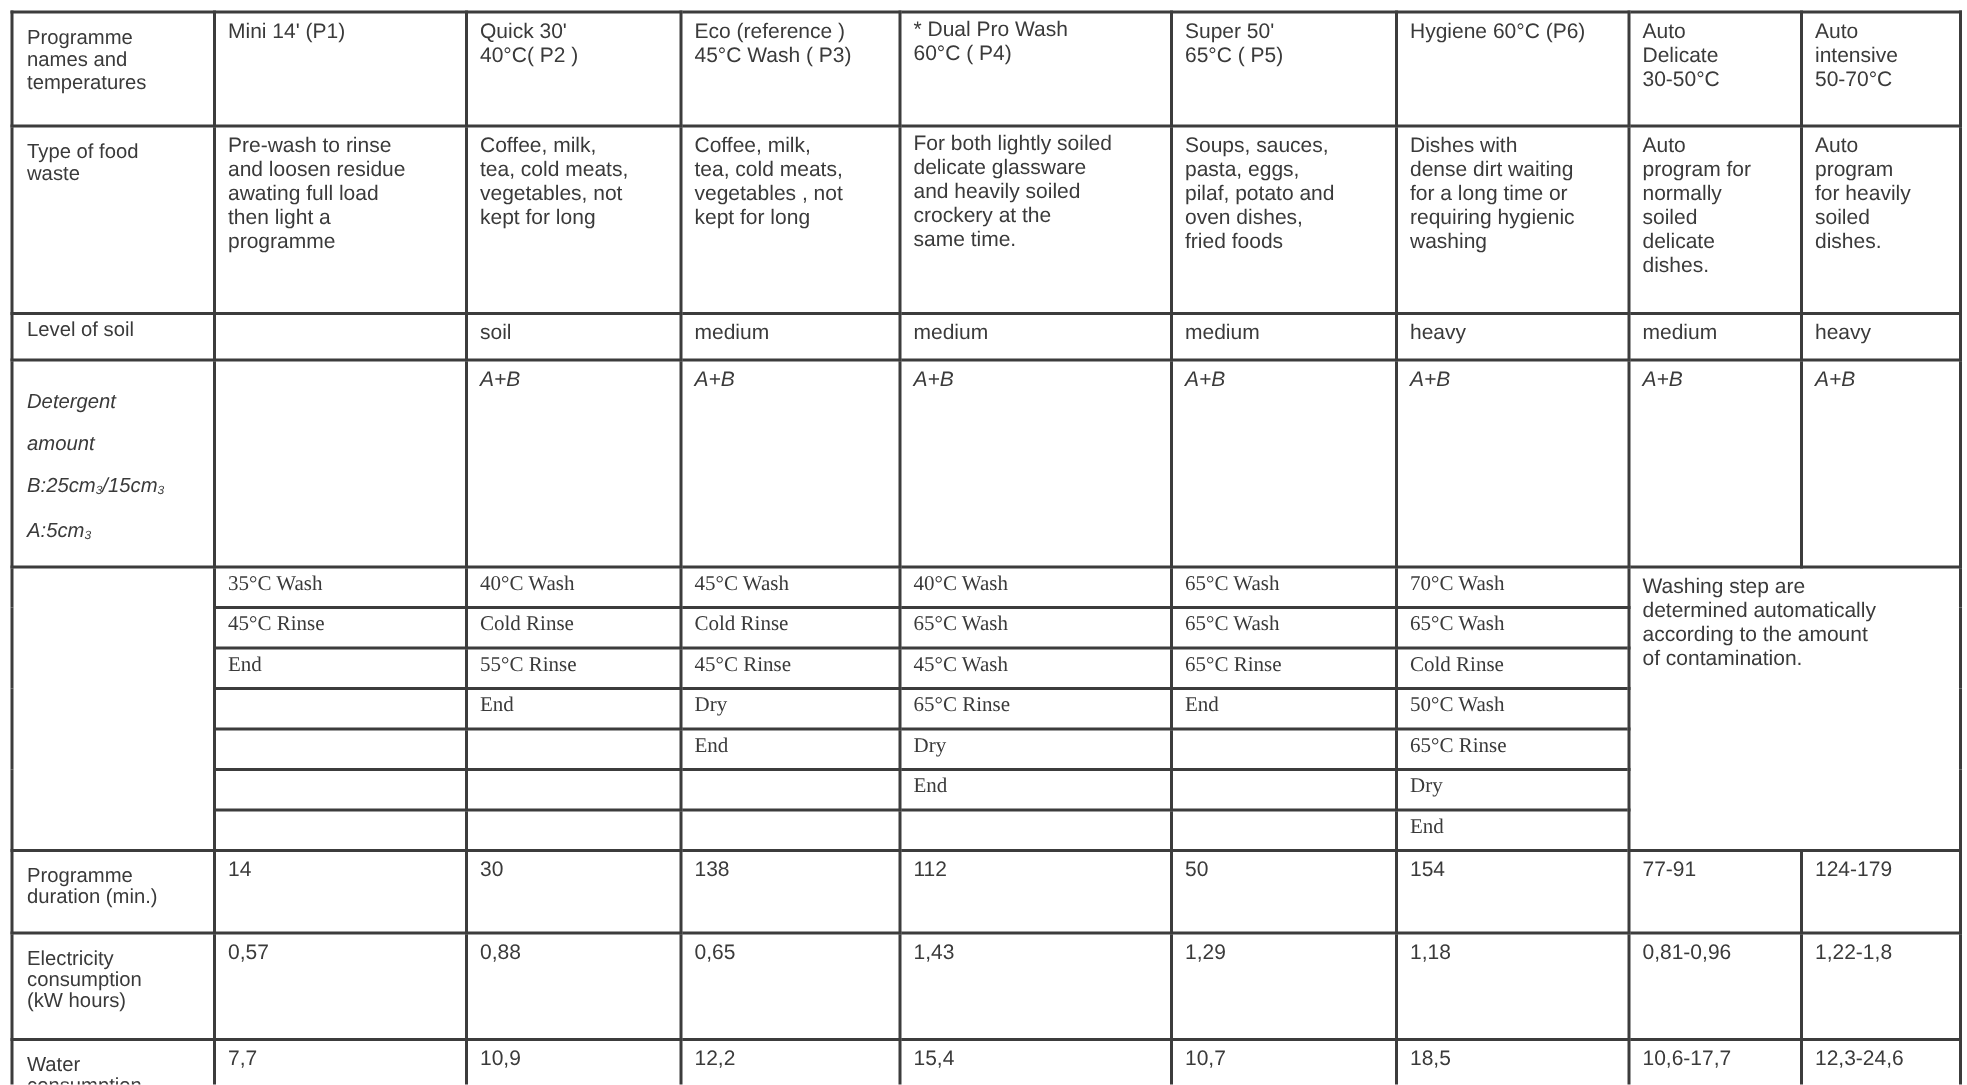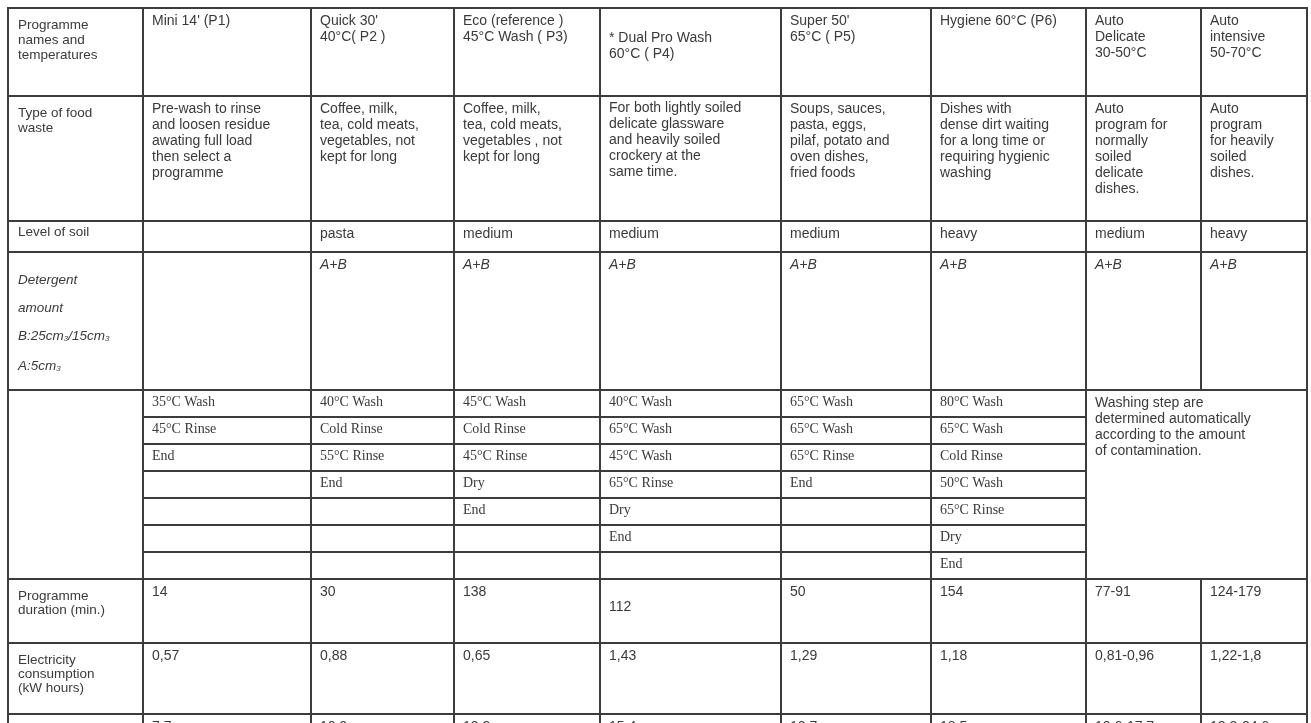--- a/index.html
+++ b/index.html
@@ -60,40 +60,40 @@
   <tbody>
         <tr class="r-head">
     <td class="lbl hdr-lbl">Programme
 names and
 temperatures</td>
     <td class="hdr">Mini 14'  (P1)</td>
     <td class="hdr">Quick 30'
 40°C( P2 )</td>
     <td class="hdr">Eco (reference )
 45°C Wash ( P3)</td>
-    <td class="hdr" style="padding-top:20px">* Dual Pro Wash
+    <td class="hdr" style="padding-top:2px">* Dual Pro Wash
 60°C ( P4)</td>
     <td class="hdr">Super 50'
 65°C ( P5)</td>
     <td class="hdr">Hygiene 60°C (P6)</td>
     <td class="hdr">Auto
 Delicate
 30-50°C</td>
     <td class="hdr">Auto
 intensive
 50-70°C</td>
   </tr>
 
   <tr class="r-food">
     <td class="lbl hdr-lbl">Type of food
 waste</td>
     <td class="food">Pre-wash to rinse
 and loosen residue
 awating full load
-then select a
+then light a
 programme</td>
     <td class="food">Coffee, milk,
 tea, cold meats,
 vegetables, not
 kept for long</td>
     <td class="food">Coffee, milk,
 tea, cold meats,
 vegetables , not
 kept for long</td>
     <td class="food" style="padding-top:2px">For both lightly soiled
@@ -120,21 +120,21 @@
     <td class="food">Auto
 program
 for heavily
 soiled
 dishes.</td>
   </tr>
 
   <tr class="r-soil">
     <td class="lbl single">Level of soil</td>
     <td class="single"></td>
-    <td class="single">pasta</td>
+    <td class="single">soil</td>
     <td class="single">medium</td>
     <td class="single">medium</td>
     <td class="single">medium</td>
     <td class="single">heavy</td>
     <td class="single">medium</td>
     <td class="single">heavy</td>
   </tr>
 
   <tr class="r-det">
     <td class="lbl" style="padding-top:6px">
@@ -153,21 +153,21 @@
     <td class="single">A+B</td>
   </tr>
 
   <tr>
     <td rowspan="7" class="lbl"></td>
     <td class="step">35°C Wash</td>
     <td class="step">40°C Wash</td>
     <td class="step">45°C Wash</td>
     <td class="step" style="padding-top:3px">40°C Wash</td>
     <td class="step">65°C Wash</td>
-    <td class="step">80°C Wash</td>
+    <td class="step">70°C Wash</td>
     <td rowspan="7" colspan="2" class="auto-note">Washing step are
 determined automatically
 according to the amount
 of contamination.</td>
   </tr>
   <tr>
     <td class="step">45°C  Rinse</td>
     <td class="step">Cold Rinse</td>
     <td class="step">Cold Rinse</td>
     <td class="step" style="padding-top:3px">65°C Wash</td>
@@ -214,21 +214,21 @@
     <td class="step"></td>
     <td class="step">End</td>
   </tr>
 
   <tr class="r-dur">
     <td class="lbl" style="padding-top:9px">Programme
 duration (min.)</td>
     <td class="num">14</td>
     <td class="num">30</td>
     <td class="num">138</td>
-    <td class="num" style="padding-top:18px">112</td>
+    <td class="num" style="padding-top:3px">112</td>
     <td class="num">50</td>
     <td class="num">154</td>
     <td class="num">77-91</td>
     <td class="num">124-179</td>
   </tr>
 
   <tr class="r-elec">
     <td class="lbl" style="padding-top:9px">Electricity
 consumption
 (kW hours)</td>

